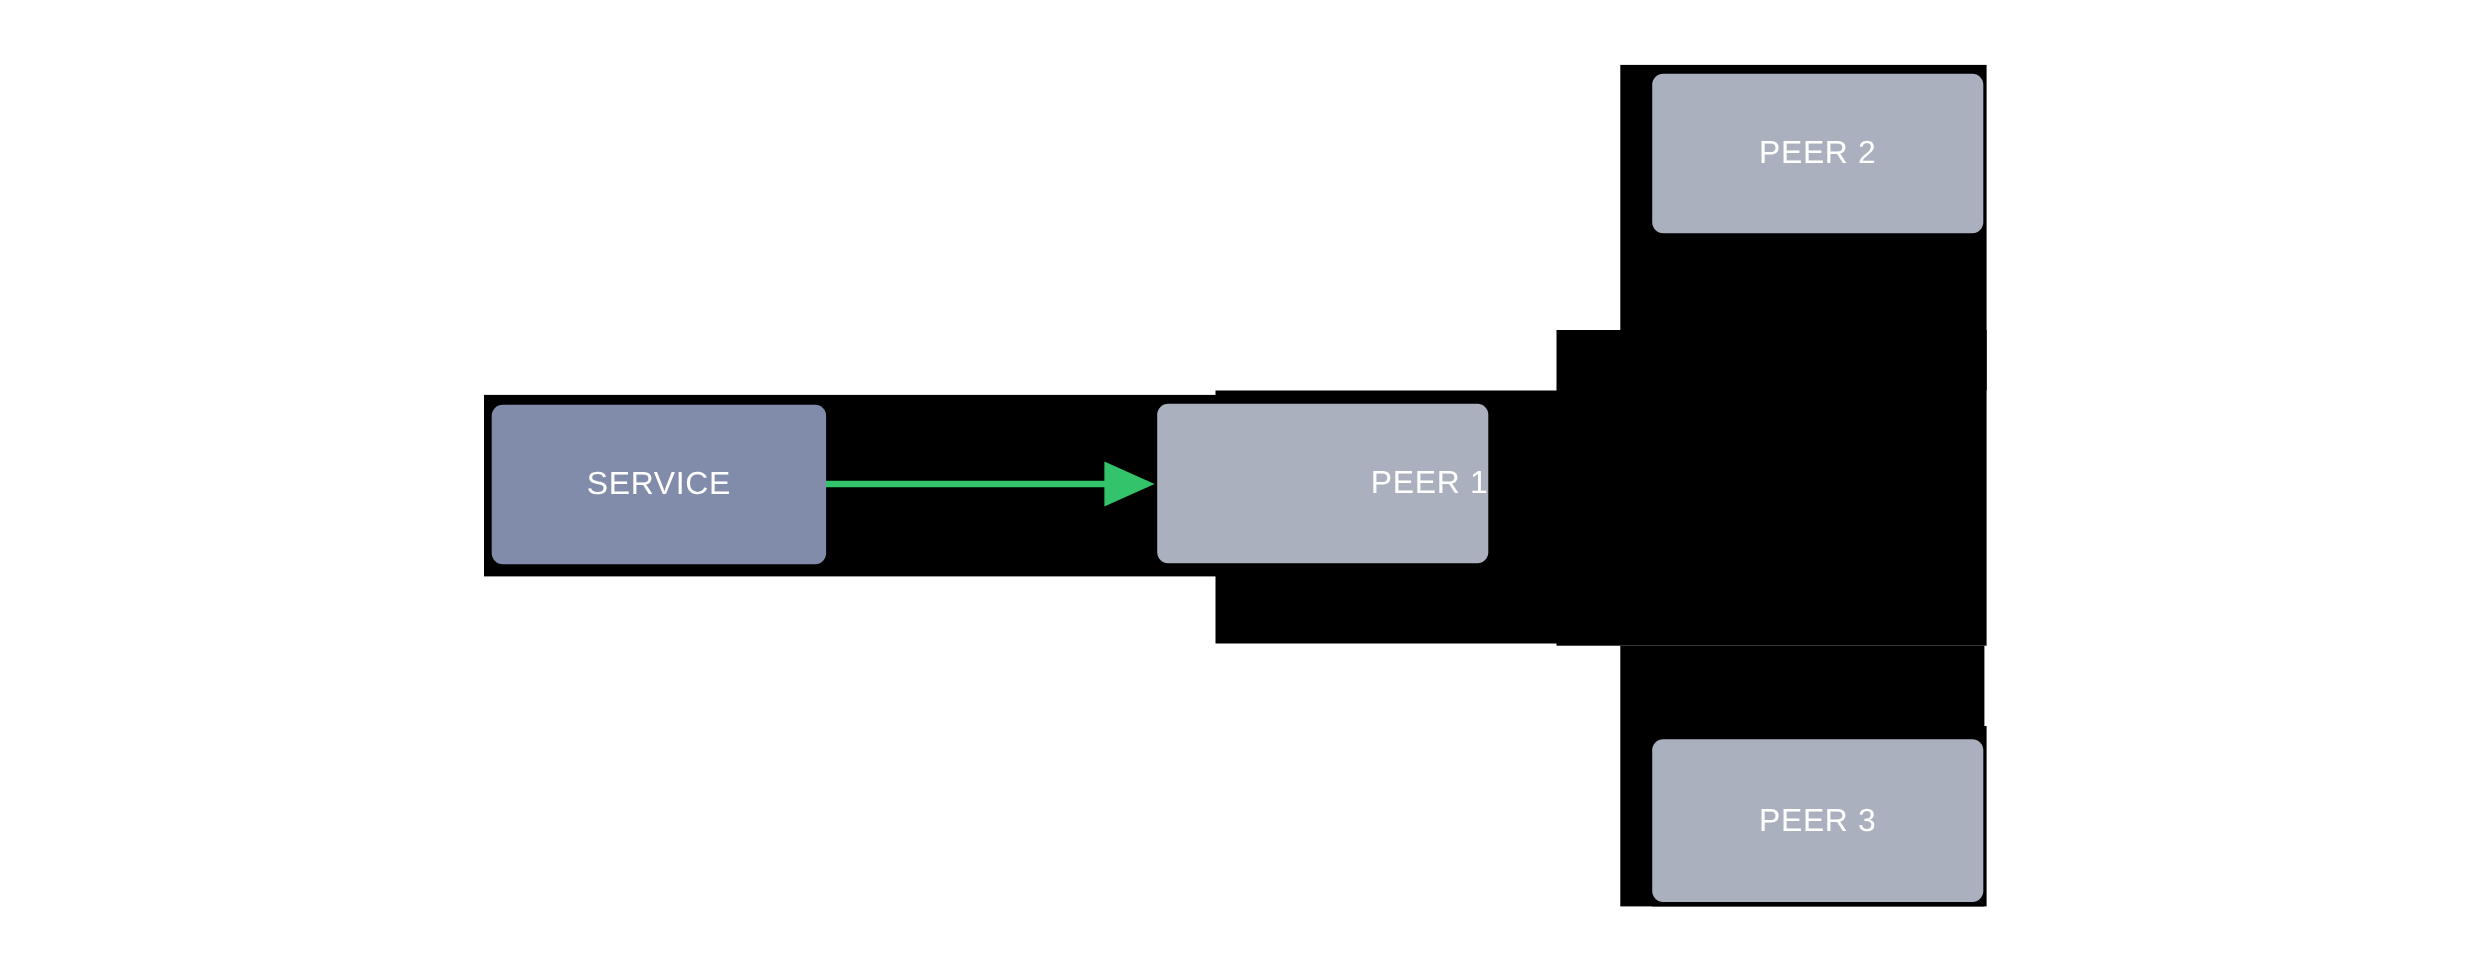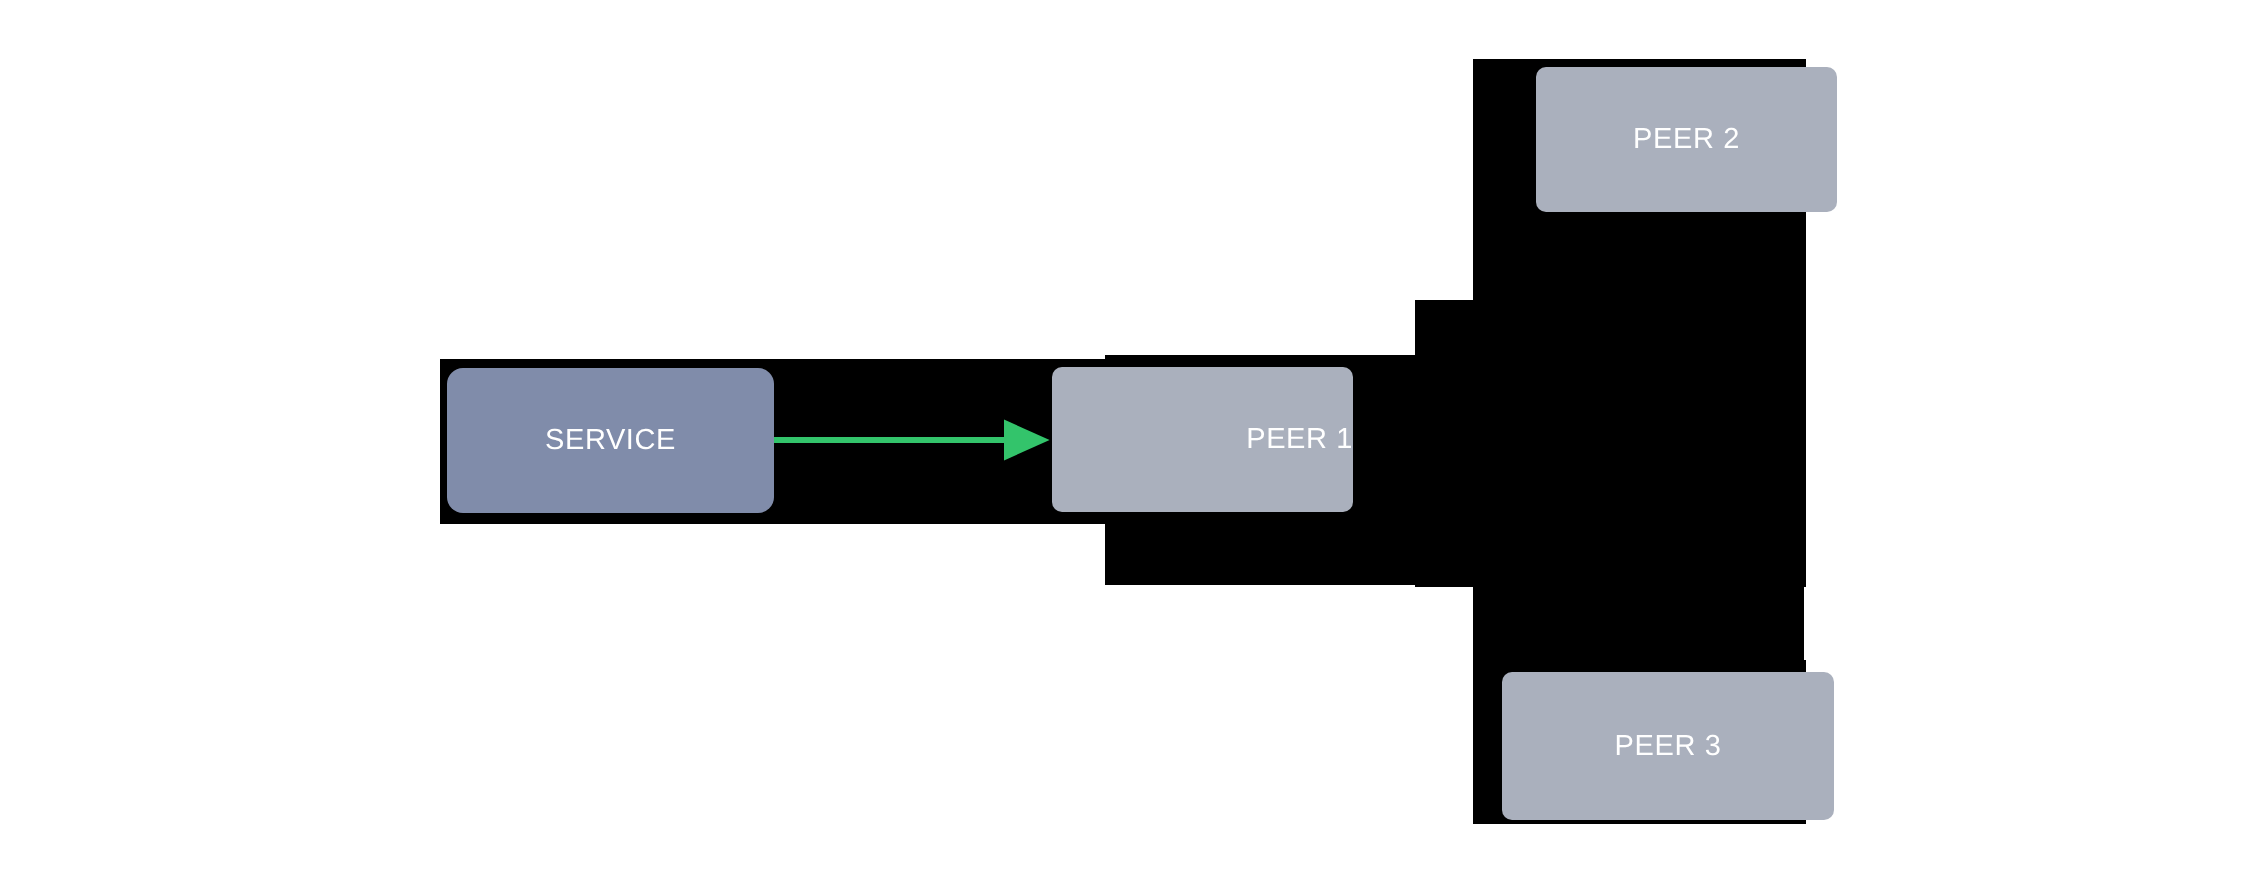--- a/index.html
+++ b/index.html
@@ -67,29 +67,29 @@
 
   <svg class="edge-svg" style="left:740px; top:410px;" width="320" height="62" viewBox="0 0 320 62">
     <defs>
       <marker id="arrowhead-green" markerWidth="8" markerHeight="8" refX="6.5" refY="4" orient="auto" markerUnits="strokeWidth">
         <path d="M0,0.6 L7.6,4 L0,7.4 z" fill="#33c46b"></path>
       </marker>
     </defs>
     <line x1="8" y1="30" x2="303" y2="30" stroke="#33c46b" stroke-width="6" marker-end="url(#arrowhead-green)"></line>
   </svg>
 
-  <div class="node node-service" style="left:447px; top:368px; width:327px; height:145px;border-radius:16px;">
+  <div class="node node-service" style="left:447px; top:368px; width:304px; height:145px;">
     <span class="node-label">SERVICE</span>
   </div>
 
   <div class="node node-peer" style="left:1052px; top:367px; width:301px; height:145px;justify-content:flex-end;">
     <span class="node-label">PEER 1</span>
   </div>
 
-  <div class="node node-peer" style="left:1536px; top:67px; width:301px; height:145px;">
+  <div class="node node-peer" style="left:1502px; top:67px; width:301px; height:145px;">
     <span class="node-label">PEER 2</span>
   </div>
 
-  <div class="node node-peer" style="left:1502px; top:672px; width:332px; height:148px;">
+  <div class="node node-peer" style="left:1502px; top:672px; width:301px; height:148px;">
     <span class="node-label">PEER 3</span>
   </div>
 
 </div>
 
 </body></html>

